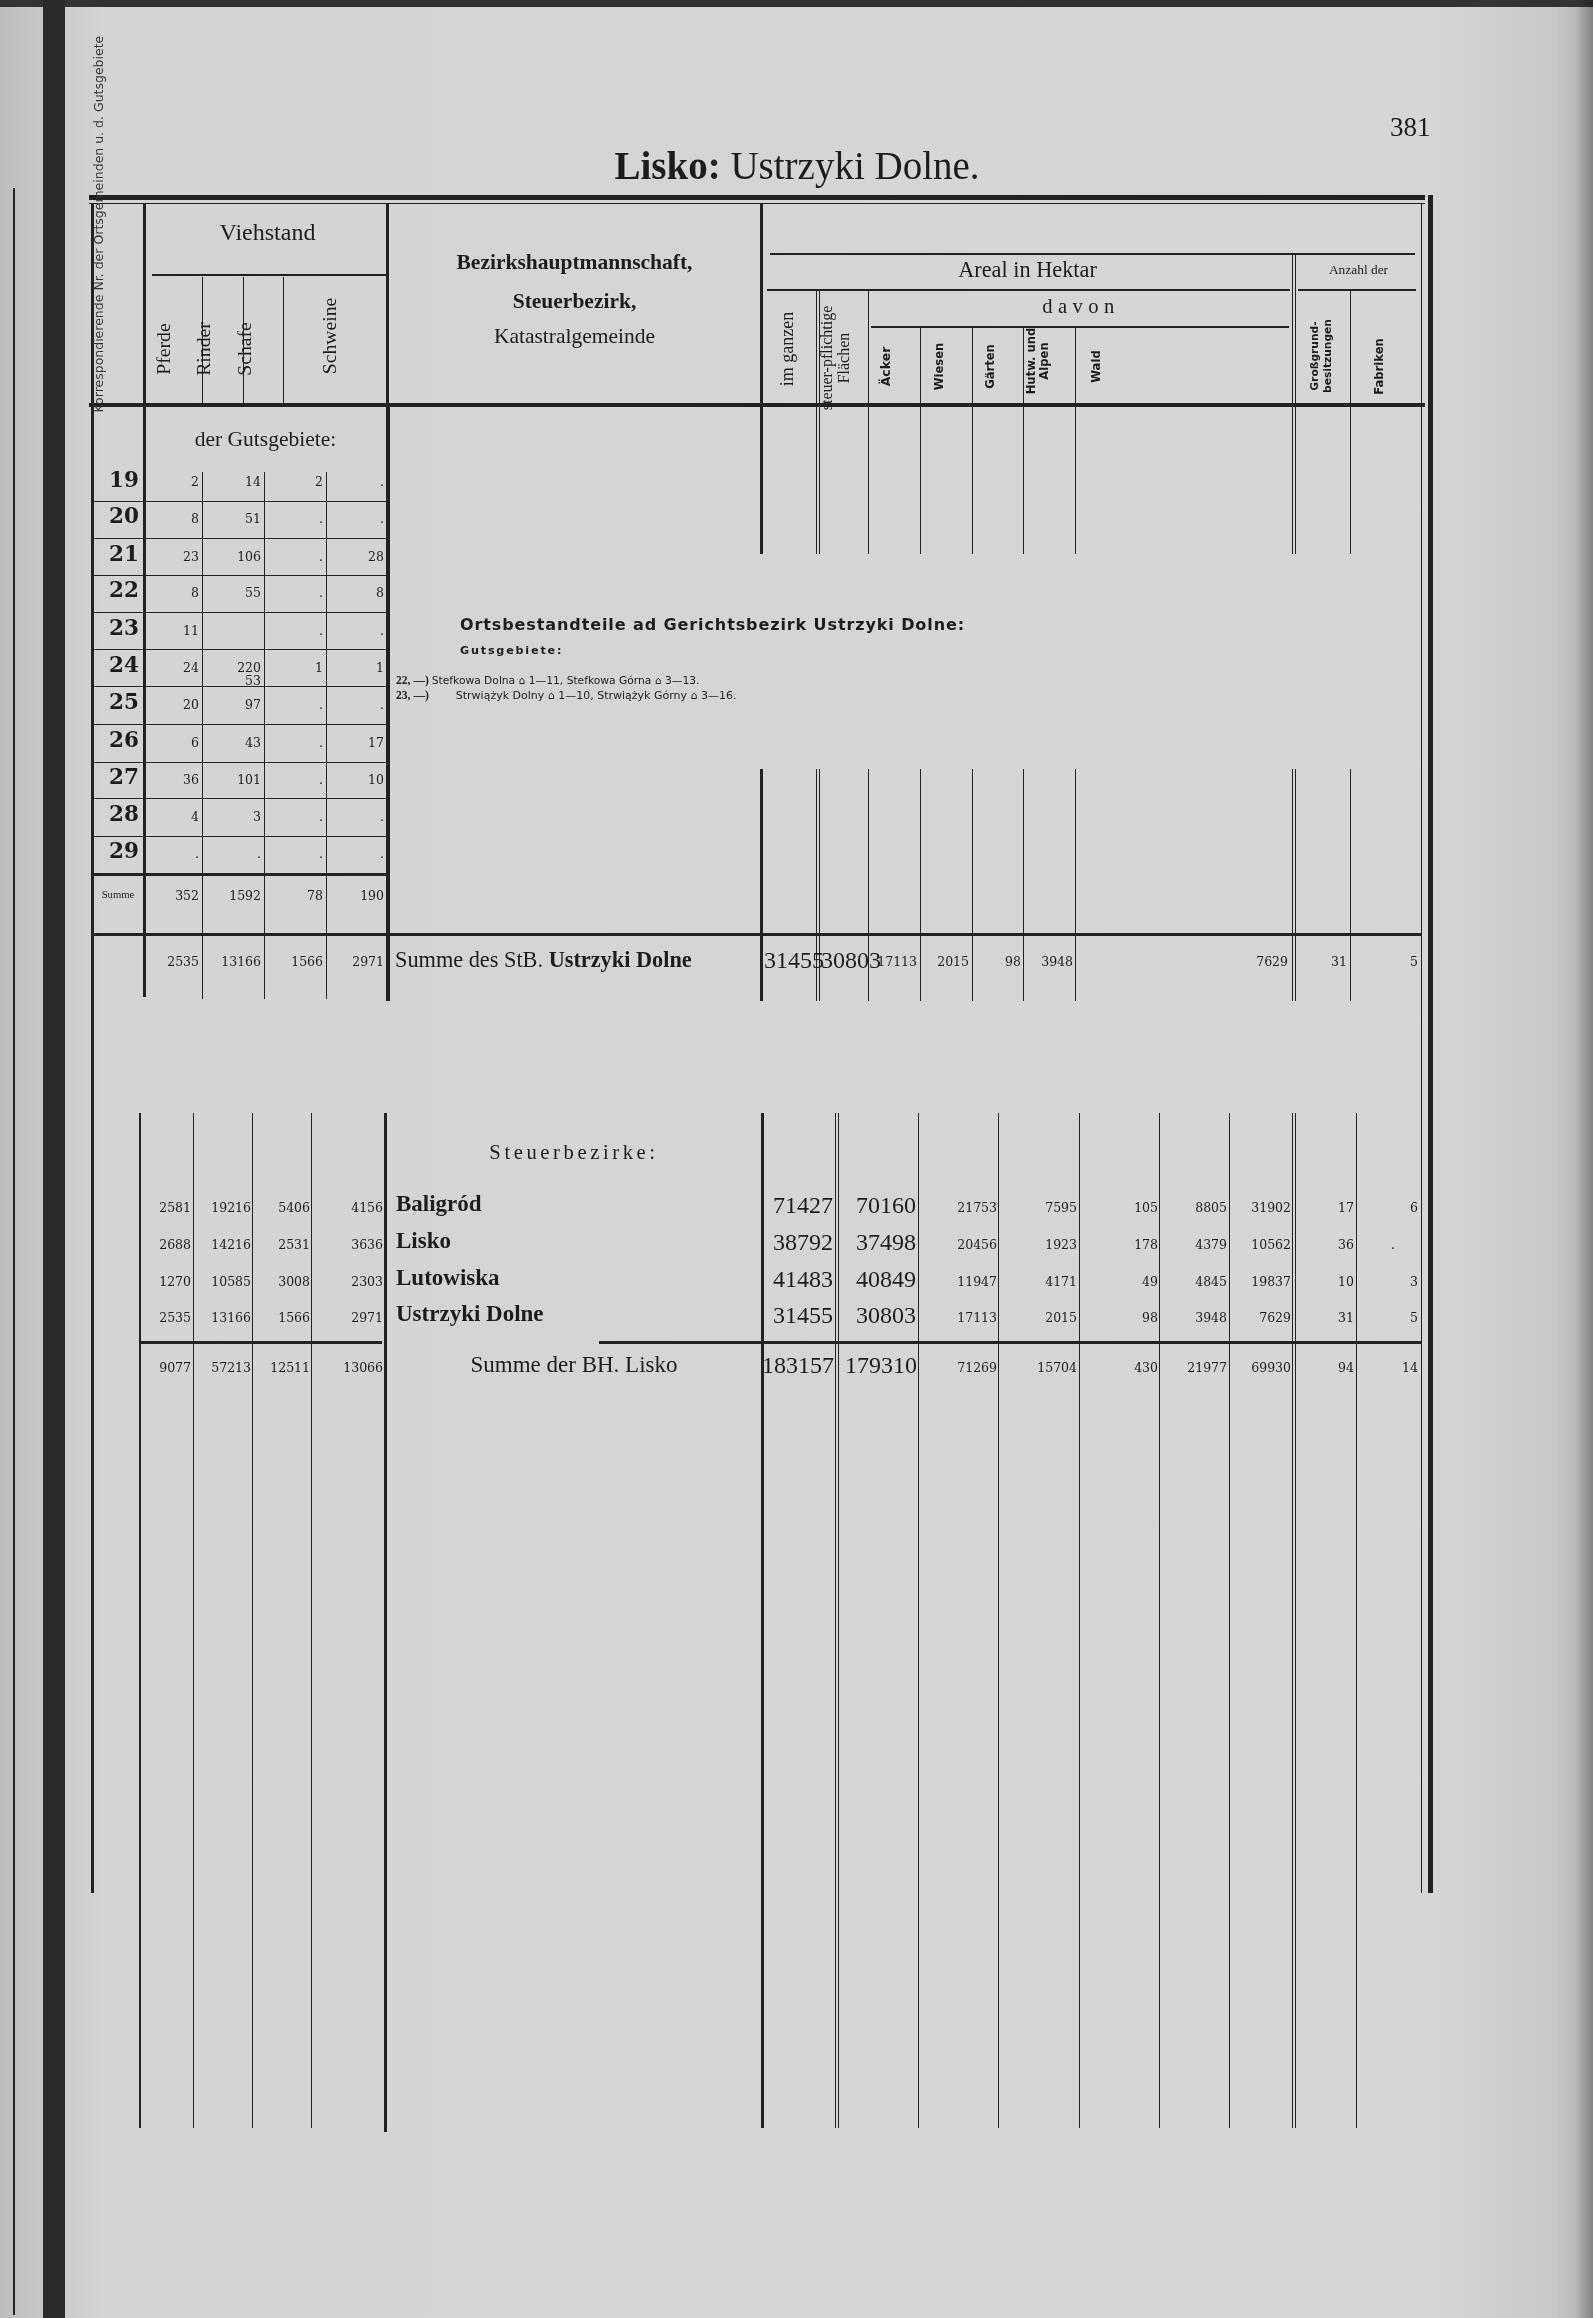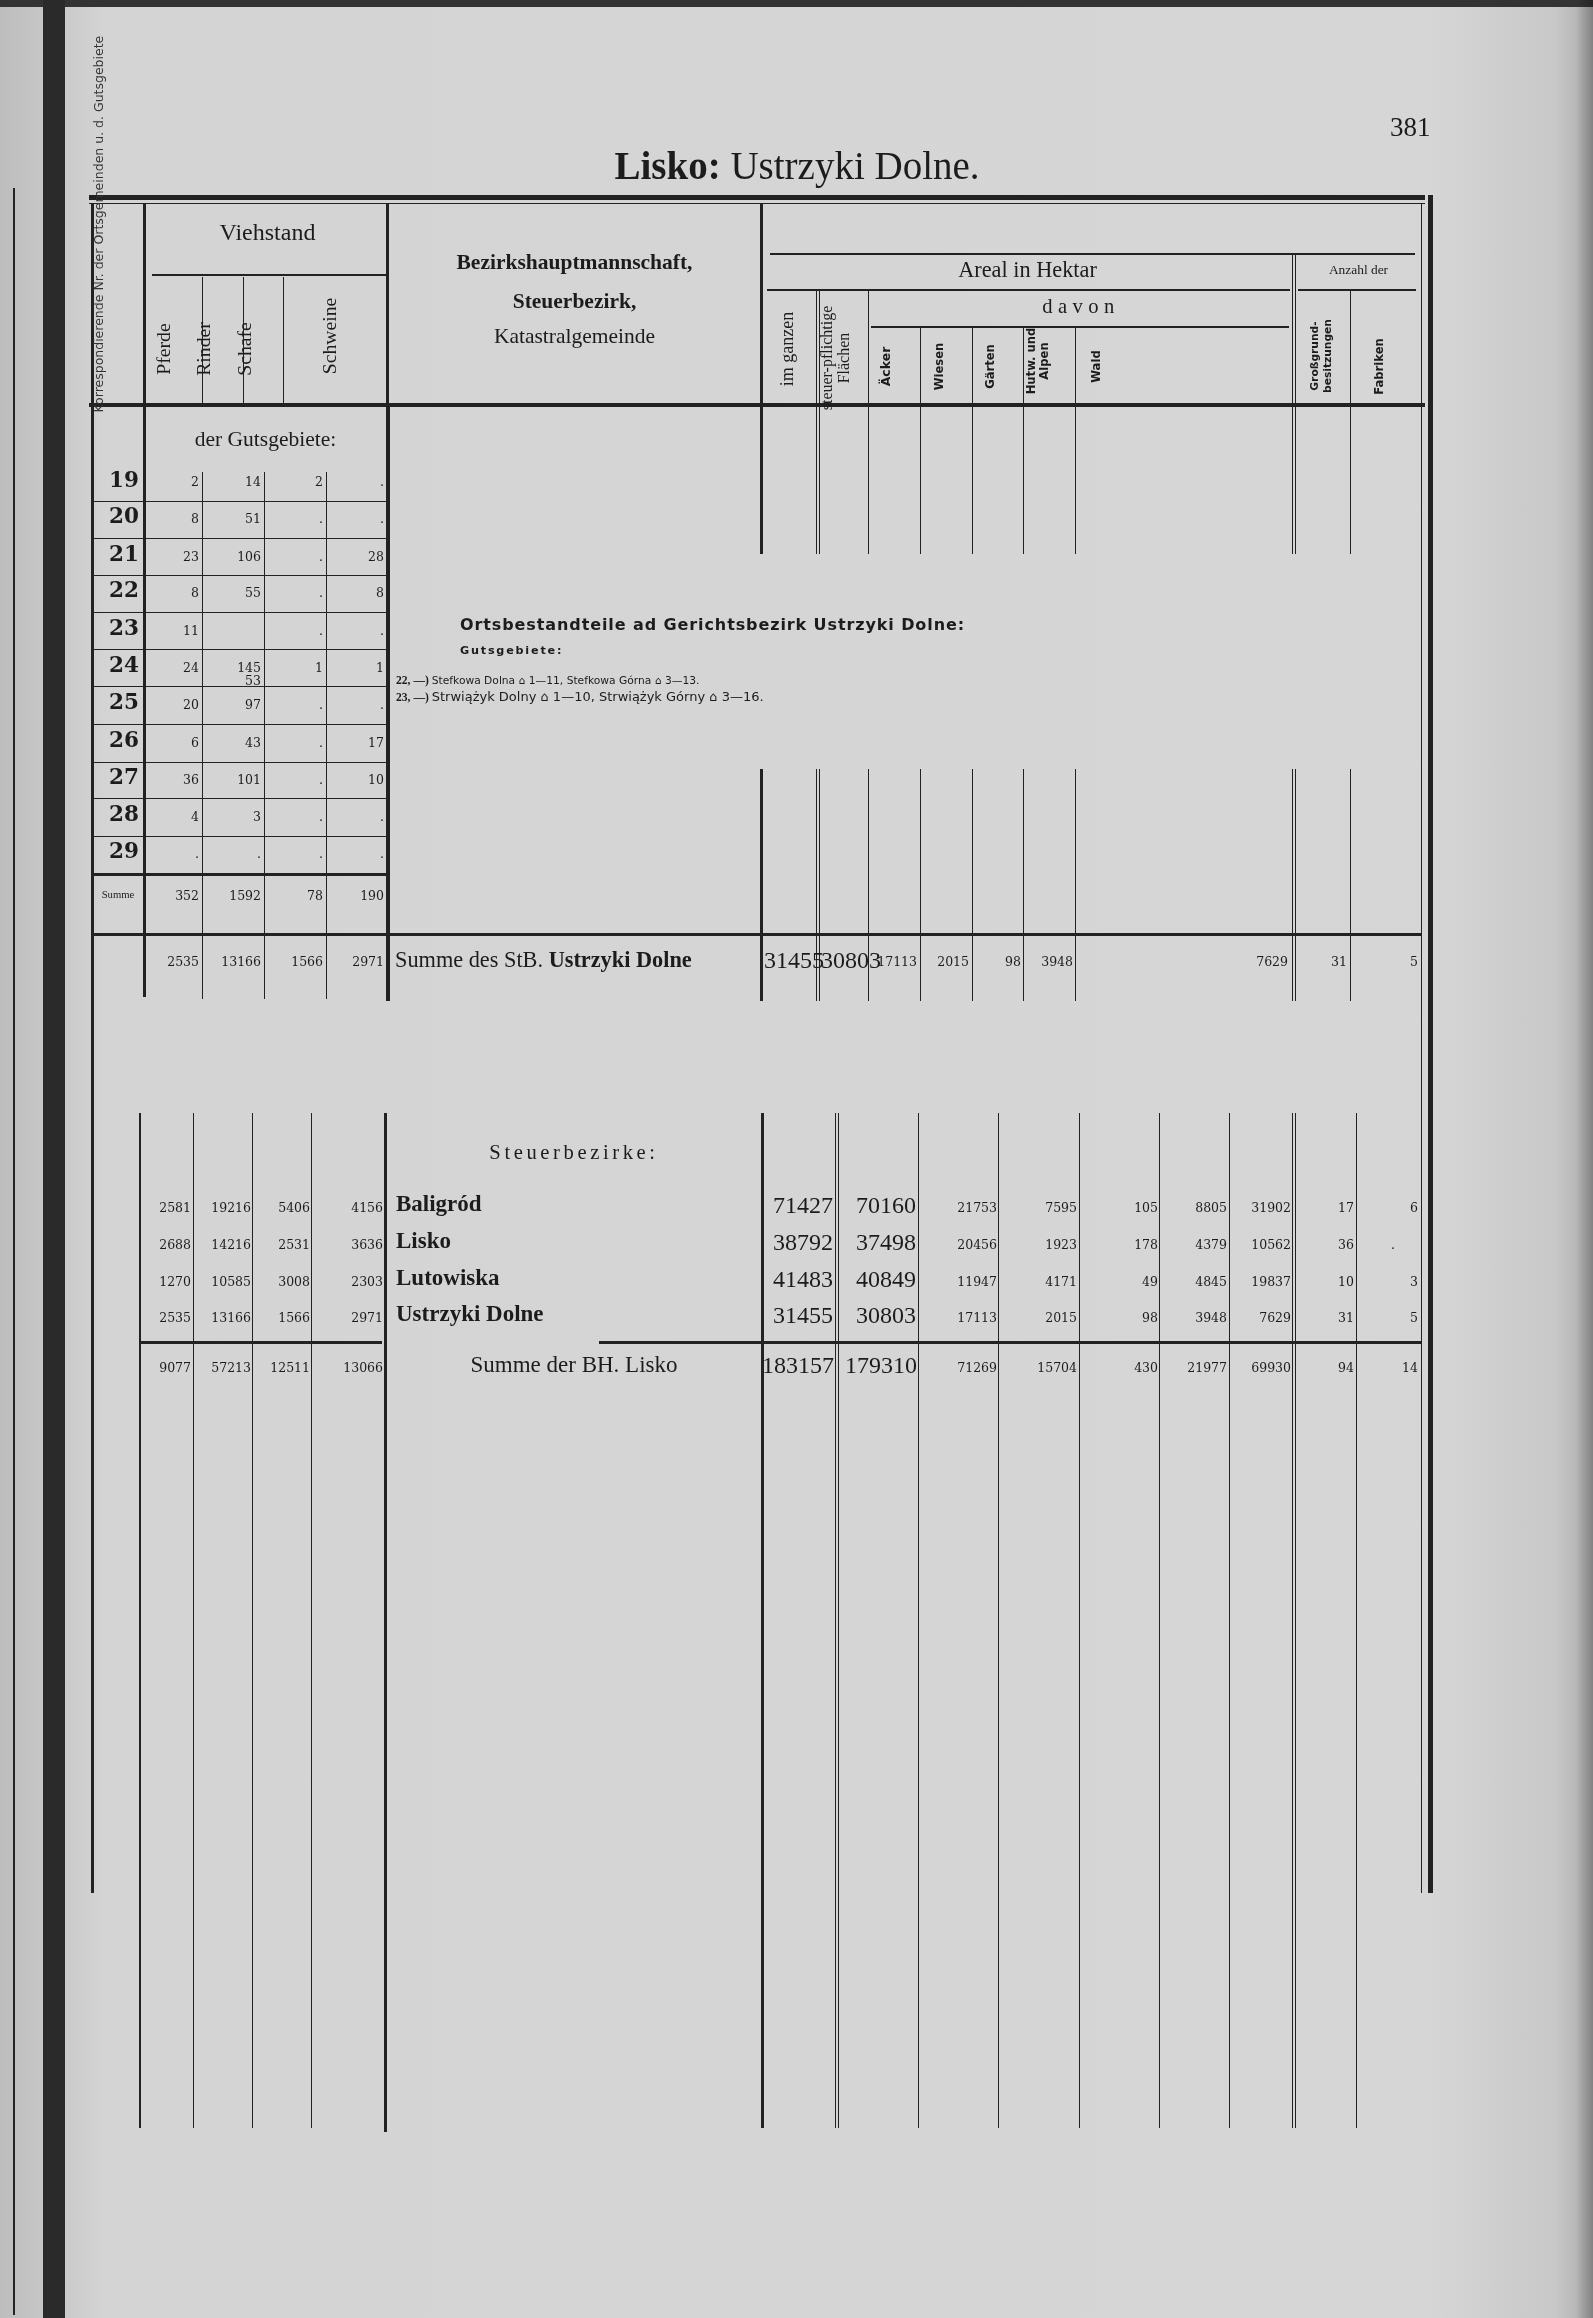--- a/index.html
+++ b/index.html
@@ -154,21 +154,21 @@
       <div class="rowno" style="left:92px; top:615px;">23</div>
       <div class="num" style="left:147px; top:623px; width:52px;">11</div>
       <div class="num" style="left:206px; top:647px; width:55px;margin-top:26px;">53</div>
       <div class="num" style="left:268px; top:623px; width:55px;">.</div>
       <div class="num" style="left:331px; top:623px; width:53px;">.</div>
     </div>
     <div class="hl" style="left:94px; top:649px; width:292px; height:0.9px;"></div>
     <div>
       <div class="rowno" style="left:92px; top:652px;">24</div>
       <div class="num" style="left:147px; top:660px; width:52px;">24</div>
-      <div class="num" style="left:206px; top:660px; width:55px;">145</div>
+      <div class="num" style="left:206px; top:660px; width:55px;">220</div>
       <div class="num" style="left:268px; top:660px; width:55px;">1</div>
       <div class="num" style="left:331px; top:660px; width:53px;">1</div>
     </div>
     <div class="hl" style="left:94px; top:686px; width:292px; height:0.9px;"></div>
     <div>
       <div class="rowno" style="left:92px; top:689px;">25</div>
       <div class="num" style="left:147px; top:697px; width:52px;">20</div>
       <div class="num" style="left:206px; top:697px; width:55px;">97</div>
       <div class="num" style="left:268px; top:697px; width:55px;">.</div>
       <div class="num" style="left:331px; top:697px; width:53px;">.</div>
@@ -229,21 +229,21 @@
 
   <div>
     <div class="txt tiny sans bold" style="left:460px; top:615px; letter-spacing:0.9px; font-size:16px;">Ortsbestandteile ad Gerichtsbezirk Ustrzyki Dolne:</div>
     <div class="txt tiny sans bold" style="left:460px; top:644px; letter-spacing:1.8px; font-size:11.2px;">Gutsgebiete:</div>
     <div class="txt" style="left:396px; top:674px; font-size:11.6px;">
       <span class="bold">22, —)</span>
       <span class="sans" style="font-size:10.7px;">Stefkowa Dolna ⌂ 1—11, Stefkowa Górna ⌂ 3—13.</span>
     </div>
     <div class="txt" style="left:396px; top:689px; font-size:11.6px;">
       <span class="bold">23, —)</span>
-      <span class="sans" style="font-size:13px;">Strwiążyk Dolny ⌂ 1—10, Strwiążyk Górny ⌂ 3—16.</span>
+      <span class="sans" style="font-size:11px;margin-left:24px;">Strwiążyk Dolny ⌂ 1—10, Strwiążyk Górny ⌂ 3—16.</span>
     </div>
   </div>
 
   <div class="vl" style="left:760px; top:769px; width:2.7px; height:232px;"></div>
   <div class="vl" style="left:816px; top:769px; width:0.9px; height:232px;"></div>
   <div class="vl" style="left:819px; top:769px; width:0.9px; height:232px;"></div>
   <div class="vl" style="left:868px; top:769px; width:0.9px; height:232px;"></div>
   <div class="vl" style="left:920px; top:769px; width:0.9px; height:232px;"></div>
   <div class="vl" style="left:972px; top:769px; width:0.9px; height:232px;"></div>
   <div class="vl" style="left:1023px; top:769px; width:0.9px; height:232px;"></div>

